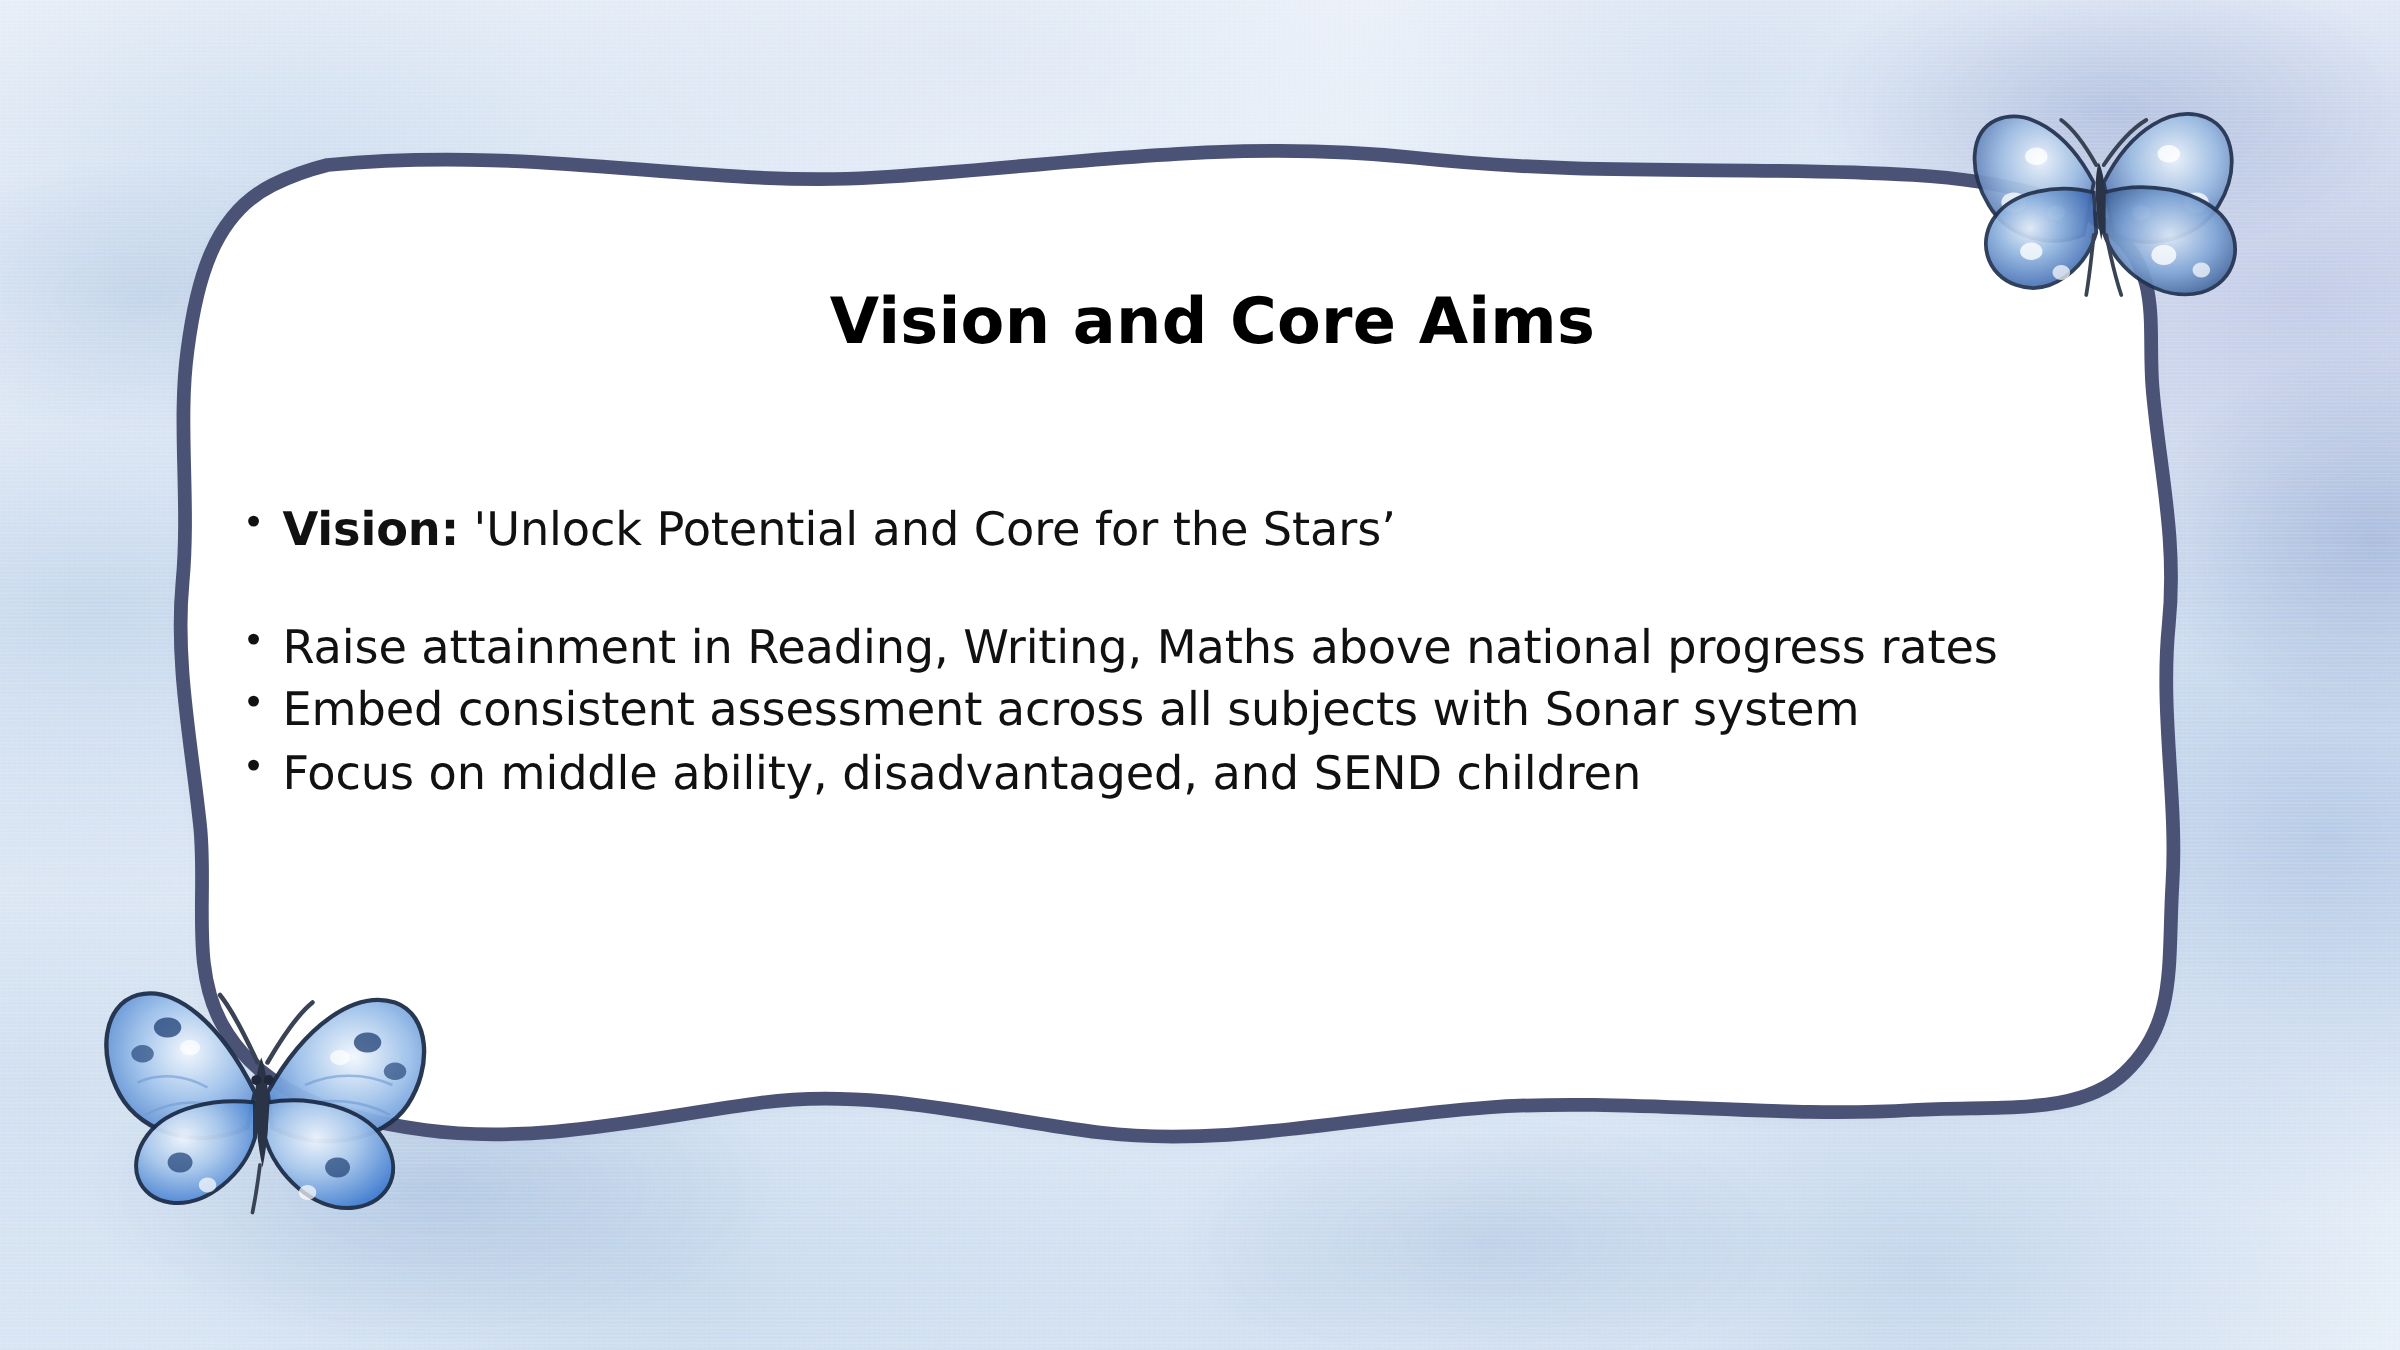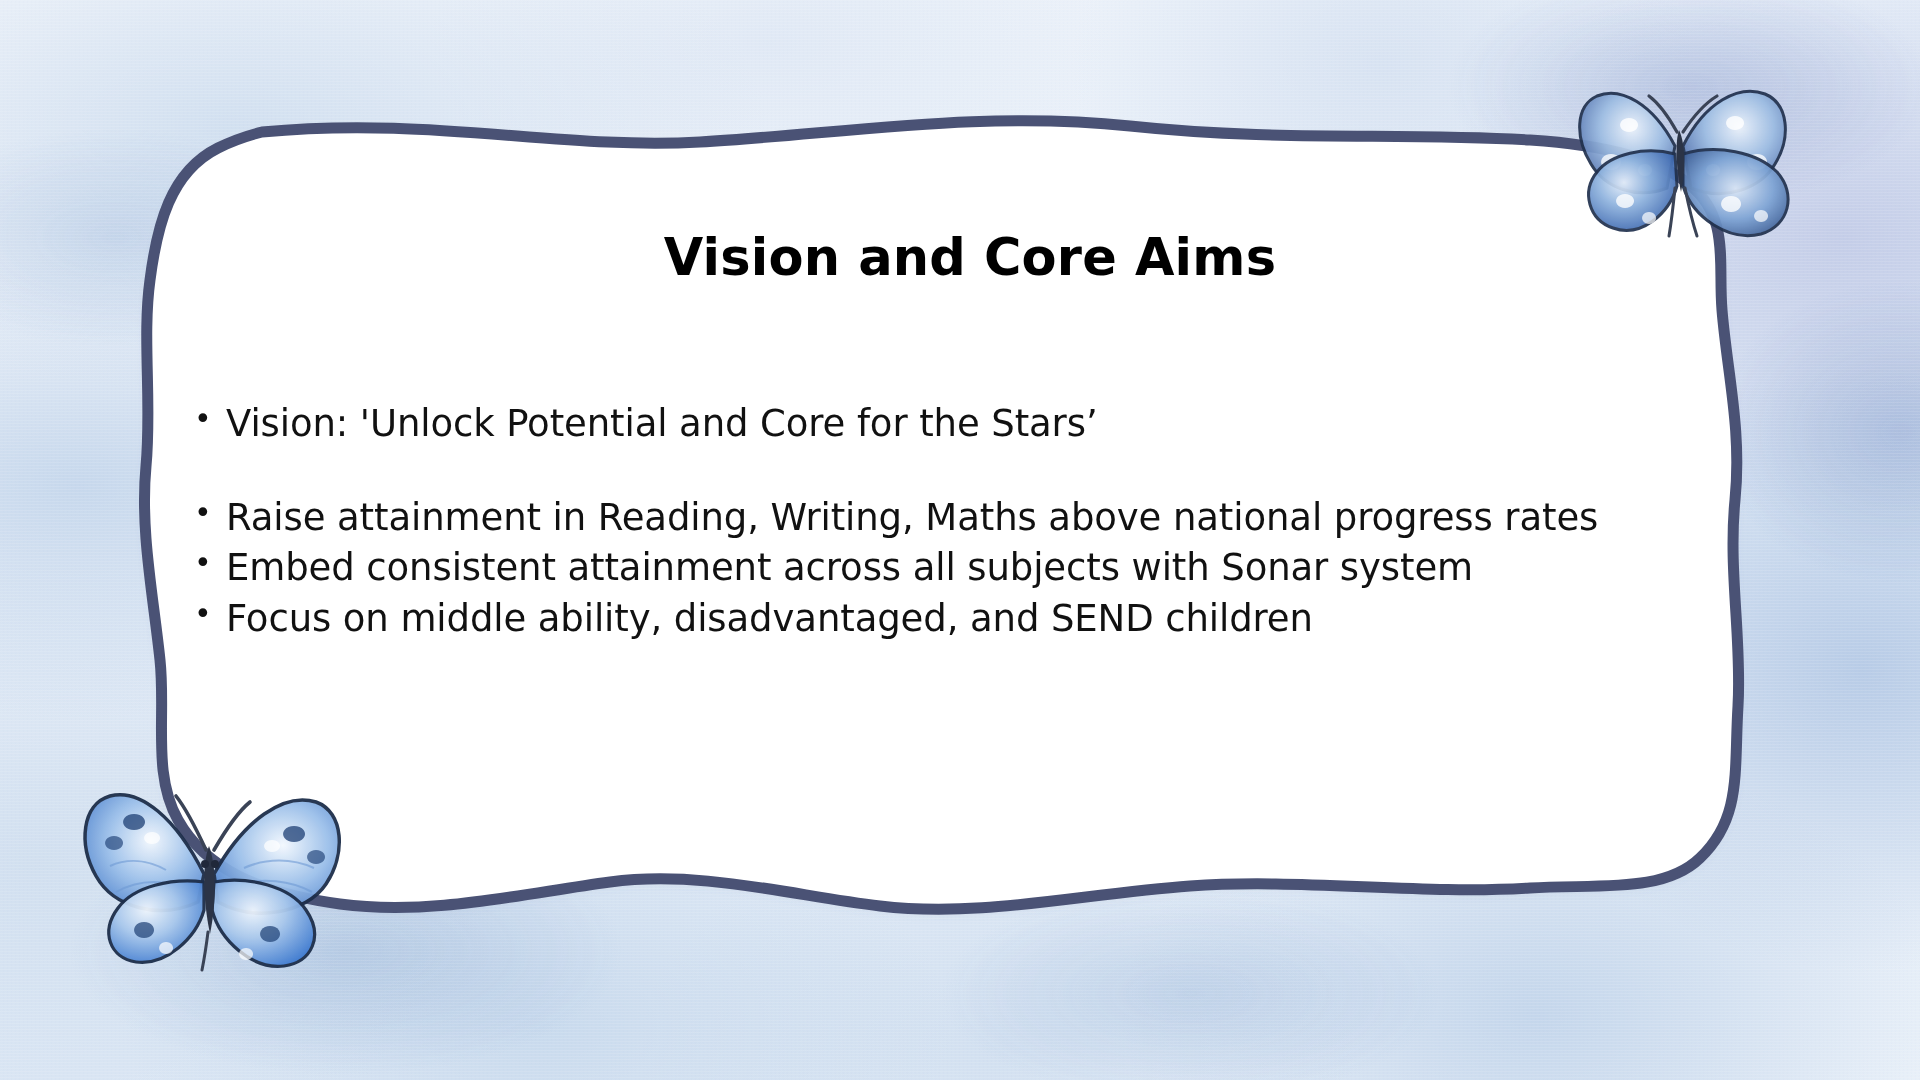--- a/index.html
+++ b/index.html
@@ -112,21 +112,21 @@
   }
   .bullet::before {
     content: "\2022";
     position: absolute;
     left: 6px;
     top: -1px;
     font-size: 30px;
     color: #111111;
   }
   .bullet.spacer-after { margin-bottom: 50px; }
-  .bullet .lead { font-weight: 400; }
+  .bullet .lead { font-weight: 700; }
 
   
   .butterfly {
     position: absolute;
     pointer-events: none;
   }
   #butterfly-top-right {
     left: 1525px;
     top: 68px;
     width: 305px;
@@ -188,21 +188,21 @@
 
       <li class="bullet spacer-after">
         <span class="lead">Vision:</span><span> 'Unlock Potential and Core for the Stars’</span>
       </li>
 
       <li class="bullet">
         <span>Raise attainment in Reading, Writing, Maths above national progress rates</span>
       </li>
 
       <li class="bullet">
-        <span>Embed consistent attainment across all subjects with Sonar system</span>
+        <span>Embed consistent assessment across all subjects with Sonar system</span>
       </li>
 
       <li class="bullet">
         <span>Focus on middle ability, disadvantaged, and SEND children</span>
       </li>
 
     </ul>
   </div>
 
   <svg class="butterfly" id="butterfly-top-right" viewBox="0 0 305 190">

